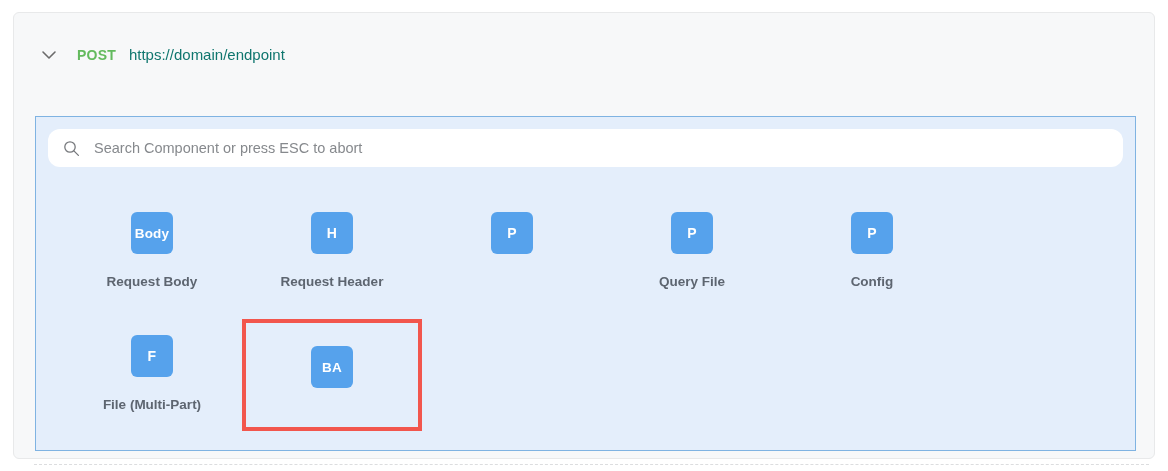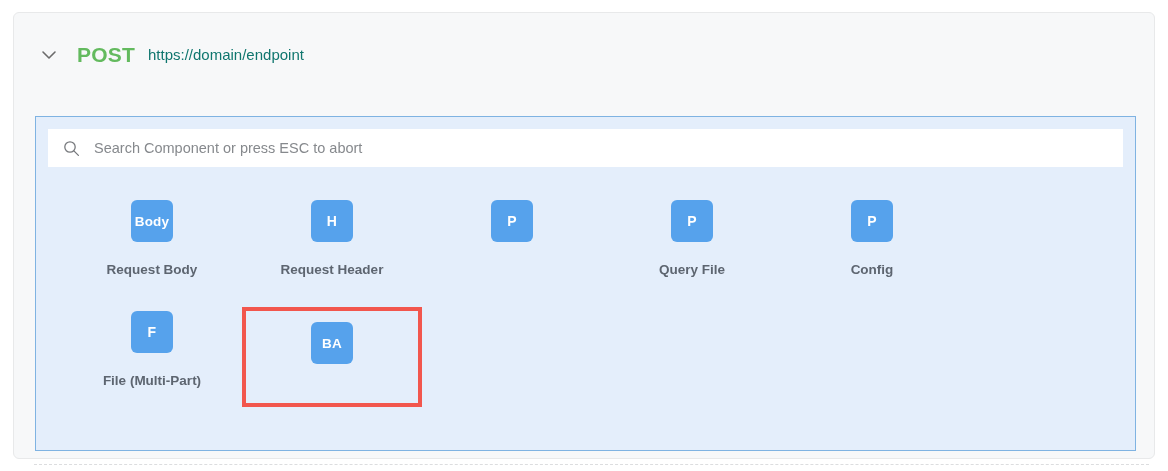--- a/index.html
+++ b/index.html
@@ -47,21 +47,21 @@
     display: flex;
     align-items: center;
     justify-content: center;
     cursor: pointer;
     flex: 0 0 auto;
   }
   .chevron-btn svg { display: block; }
 
   .method-label {
     margin-left: 15px;
-    font-size: 21px;
+    font-size: 14px;
     font-weight: bold;
     color: #63ba5e;
     letter-spacing: 0.2px;
     flex: 0 0 auto;
   }
   .endpoint-url {
     margin-left: 13px;
     font-size: 15px;
     color: #0f766e;
     flex: 0 0 auto;
@@ -83,20 +83,21 @@
   .search-row {
     position: absolute;
     left: 12px;
     top: 12px;
     width: 1075px;
     height: 38px;
     background: #ffffff;
     display: flex;
     align-items: center;
     box-sizing: border-box;
+    border-radius: 12px;
   }
   .search-icon {
     margin-left: 14px;
     width: 18px;
     height: 18px;
     flex: 0 0 auto;
     display: flex;
     align-items: center;
     justify-content: center;
   }
@@ -146,20 +147,21 @@
     border-radius: 6px;
     background: #56a2ec;
     color: #ffffff;
     display: flex;
     align-items: center;
     justify-content: center;
     font-size: 14px;
     font-weight: bold;
     letter-spacing: 0.2px;
     flex: 0 0 auto;
+    margin-top: 12px;
   }
   .tile-icon.small-text { font-size: 13.5px; }
   .tile-label {
     margin-top: 17px;
     font-size: 13.5px;
     font-weight: bold;
     color: #5d6570;
     line-height: 21px;
     max-width: 120px;
   }

